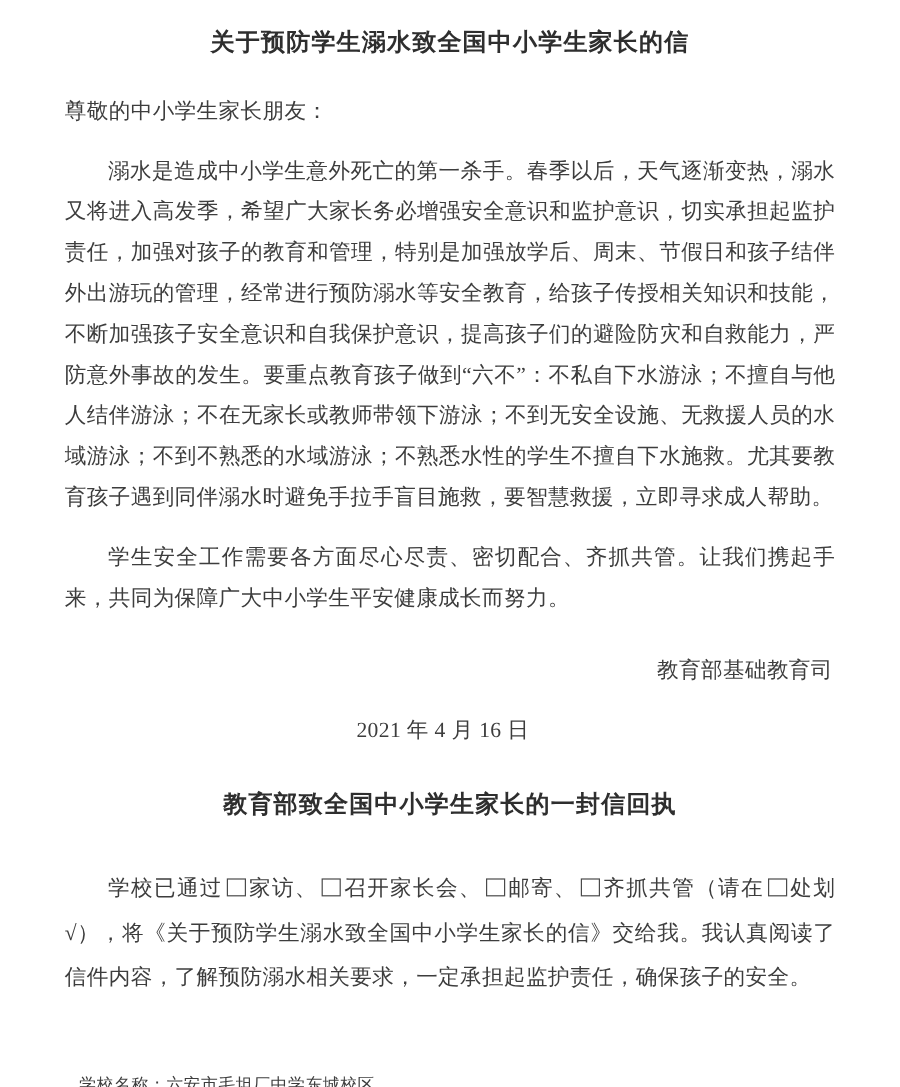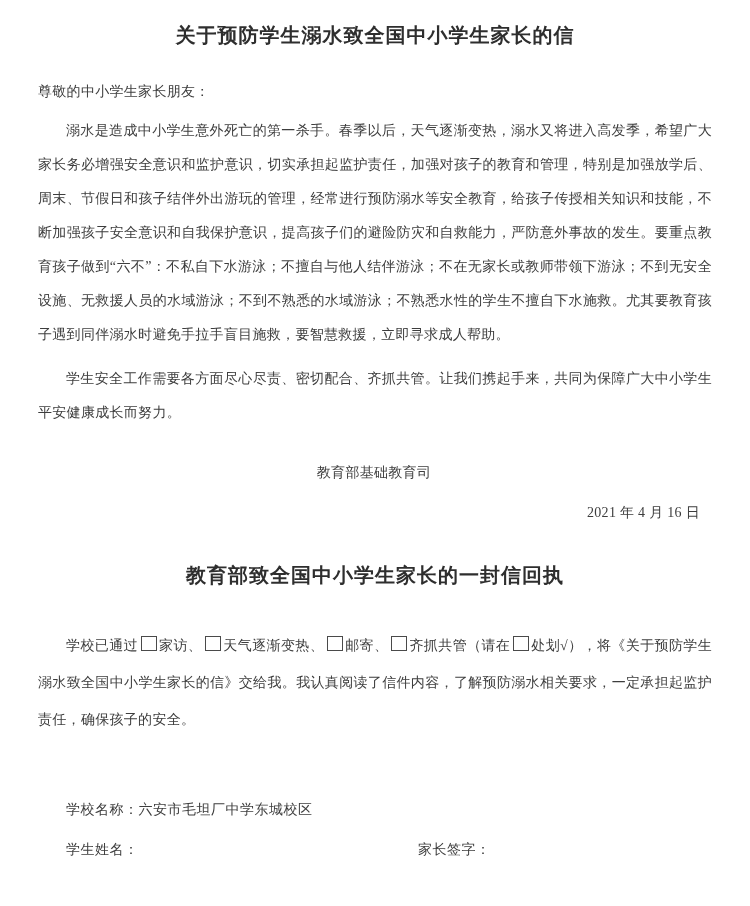--- a/index.html
+++ b/index.html
@@ -24,38 +24,38 @@
     text-align: center;
     font-size: 20px;
     font-weight: bold;
     color: #2e2e2e;
     letter-spacing: 1px;
     margin: 0;
   }
   h1.doc-title { margin-top: 8px; }
   h2.doc-title { margin-top: 32px; }
   p {
-    margin: 0;
-    font-size: 14px;
+    margin: 16px;
+    font-size: 18px;
     line-height: 34px;
     letter-spacing: 0.3px;
     text-align: justify;
   }
   .salutation { margin-top: 26px; }
   .indent { text-indent: 2em; }
   .para1 { margin-top: 5px; }
   .para2 { margin-top: 10px; }
   .wish  { margin-top: 0; }
   .sign {
-    text-align: center;
+    text-align: right;
     margin-top: 26px;
     padding-right: 2px;
   }
   .date {
-    text-align: right;
+    text-align: center;
     margin-top: 6px;
     padding-right: 12px;
   }
   .receipt-para {
     margin-top: 38px;
     line-height: 37px;
   }
   .cb {
     display: inline-block;
     width: 14px;
@@ -92,21 +92,21 @@
 
   <p class="indent para2">学生安全工作需要各方面尽心尽责、密切配合、齐抓共管。让我们携起手来，共同为保障广大中小学生平安健康成长而努力。</p>
 
 
   <p class="sign">教育部基础教育司</p>
 
   <p class="date">2021 年 4 月 16 日</p>
 
   <h2 class="doc-title">教育部致全国中小学生家长的一封信回执</h2>
 
-  <p class="indent receipt-para"><span>学校已通过</span><span class="cb"></span><span>家访、</span><span class="cb"></span><span>天气逐渐变热、</span><span class="cb"></span><span>邮寄、</span><span class="cb"></span><span>齐抓共管（请在</span><span class="cb"></span><span>处划√），将《关于预防学生溺水致全国中小学生家长的信》交给我。我认真阅读了信件内容，了解预防溺水相关要求，一定承担起监护责任，确保孩子的安全。</span></p>
+  <p class="indent receipt-para"><span>学校已通过</span><span class="cb"></span><span>家访、</span><span class="cb"></span><span>召开家长会、</span><span class="cb"></span><span>邮寄、</span><span class="cb"></span><span>齐抓共管（请在</span><span class="cb"></span><span>处划√），将《关于预防学生溺水致全国中小学生家长的信》交给我。我认真阅读了信件内容，了解预防溺水相关要求，一定承担起监护责任，确保孩子的安全。</span></p>
 
   <div class="form-area">
     <div class="form-row">
       <div class="field left"><span>学校名称：</span><span>六安市毛坦厂中学东城校区</span></div>
     </div>
     <div class="form-row">
       <div class="field left"><span>学生姓名：</span></div>
       <div class="field right"><span>家长签字：</span></div>
     </div>
   </div>

